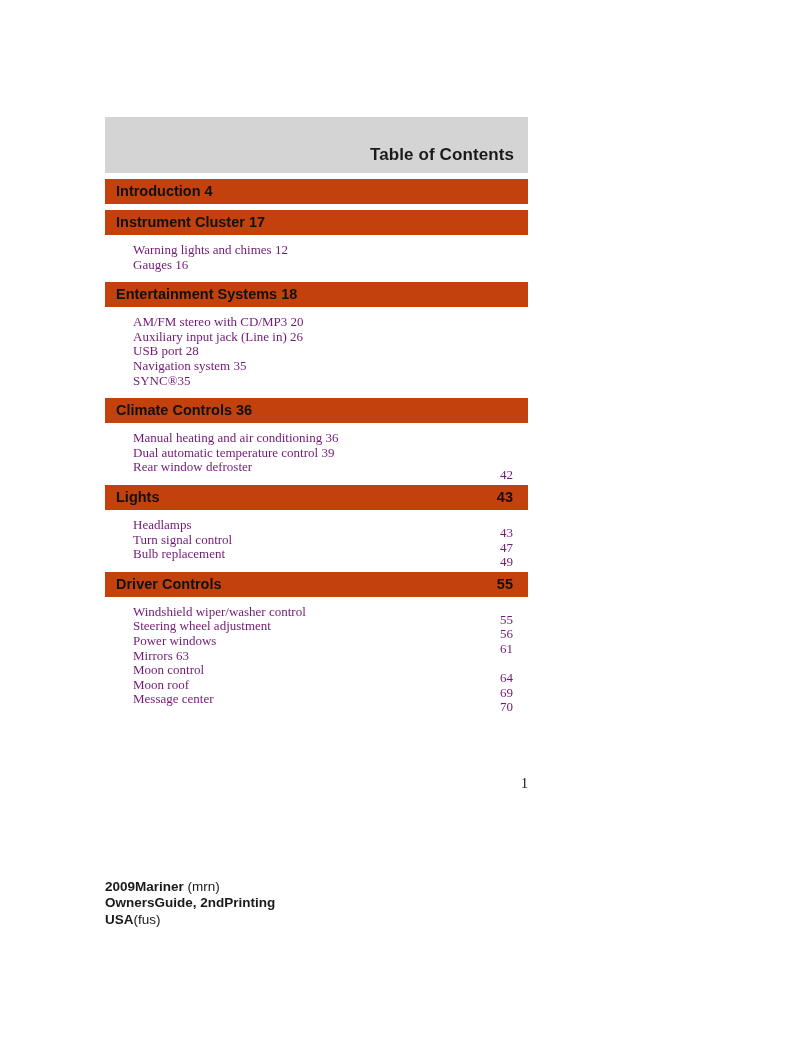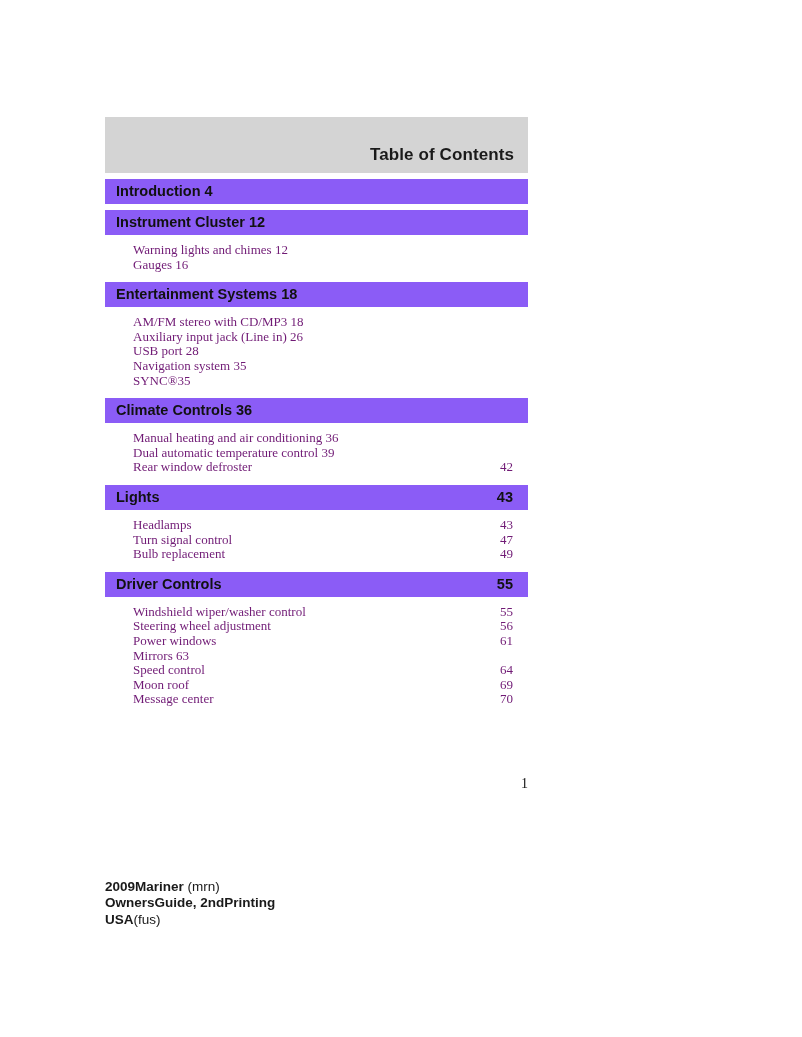--- a/index.html
+++ b/index.html
@@ -39,21 +39,21 @@
     right: 14px;
     bottom: 8px;
     font-family: "Liberation Sans", sans-serif;
     font-weight: bold;
     font-size: 17px;
     color: #1a1a1a;
     letter-spacing: 0.1px;
   }
   
   .section-bar {
-    background: #8b5cf6;
+    background: #c2410c;
     height: 25px;
     margin-top: 6px;
     position: relative;
   }
   .section-bar .sec-title {
     position: absolute;
     left: 11px;
     top: 4px;
     font-family: "Liberation Sans", sans-serif;
     font-weight: bold;
@@ -82,21 +82,21 @@
   }
   .entry .e-label {
     position: absolute;
     left: 28px;
     top: 0;
     white-space: nowrap;
   }
   .entry .e-page {
     position: absolute;
     right: 15px;
-    top: 0;
+    top: 8px;
     text-align: right;
   }
   
   .folio {
     position: absolute;
     left: 0;
     top: 0;
     width: 423px;
   }
   .folio-num {
@@ -135,41 +135,41 @@
     <div class="toc-header">
       <div class="toc-header-title">Table of Contents</div>
     </div>
 
     <div class="section-bar">
       <span class="sec-title">Introduction 4</span>
       <span class="sec-page"></span>
     </div>
 
     <div class="section-bar">
-      <span class="sec-title">Instrument Cluster 12</span>
+      <span class="sec-title">Instrument Cluster 17</span>
       <span class="sec-page"></span>
     </div>
     <div class="entries">
       <div class="entry">
         <span class="e-label">Warning lights and chimes 12</span>
         <span class="e-page"></span>
       </div>
       <div class="entry">
         <span class="e-label">Gauges 16</span>
         <span class="e-page"></span>
       </div>
     </div>
 
     <div class="section-bar">
       <span class="sec-title">Entertainment Systems 18</span>
       <span class="sec-page"></span>
     </div>
     <div class="entries">
       <div class="entry">
-        <span class="e-label">AM/FM stereo with CD/MP3 18</span>
+        <span class="e-label">AM/FM stereo with CD/MP3 20</span>
         <span class="e-page"></span>
       </div>
       <div class="entry">
         <span class="e-label">Auxiliary input jack (Line in) 26</span>
         <span class="e-page"></span>
       </div>
       <div class="entry">
         <span class="e-label">USB port 28</span>
         <span class="e-page"></span>
       </div>
@@ -236,21 +236,21 @@
       </div>
       <div class="entry">
         <span class="e-label">Power windows</span>
         <span class="e-page">61</span>
       </div>
       <div class="entry">
         <span class="e-label">Mirrors 63</span>
         <span class="e-page"></span>
       </div>
       <div class="entry">
-        <span class="e-label">Speed control</span>
+        <span class="e-label">Moon control</span>
         <span class="e-page">64</span>
       </div>
       <div class="entry">
         <span class="e-label">Moon roof</span>
         <span class="e-page">69</span>
       </div>
       <div class="entry">
         <span class="e-label">Message center</span>
         <span class="e-page">70</span>
       </div>

